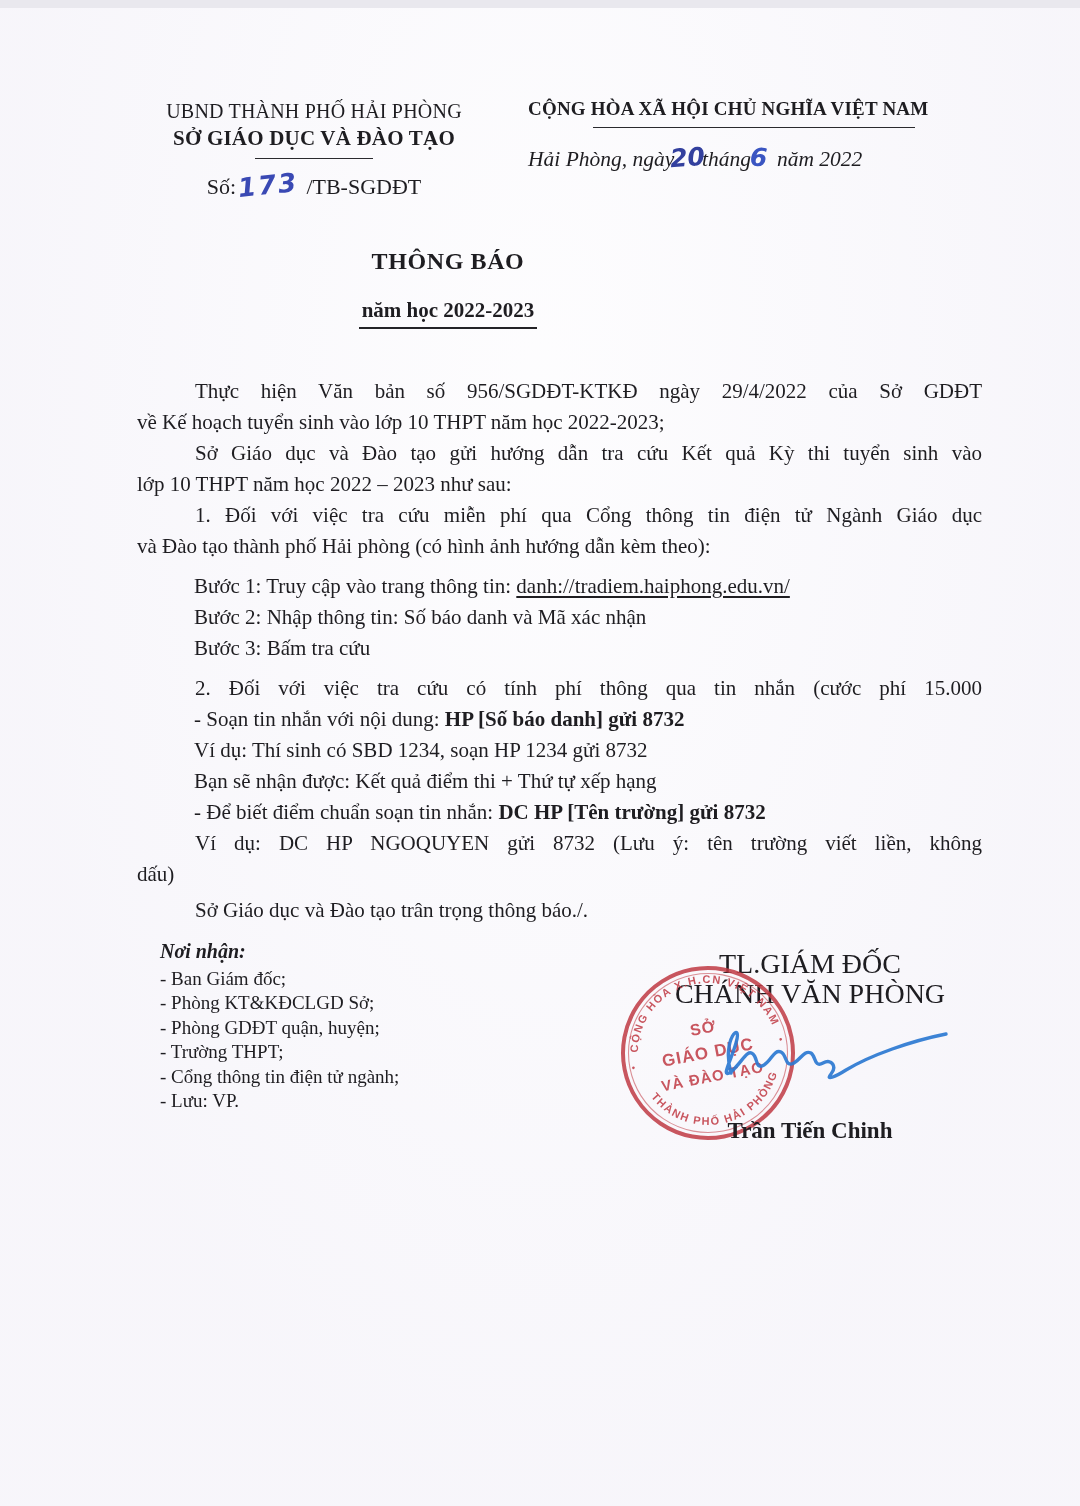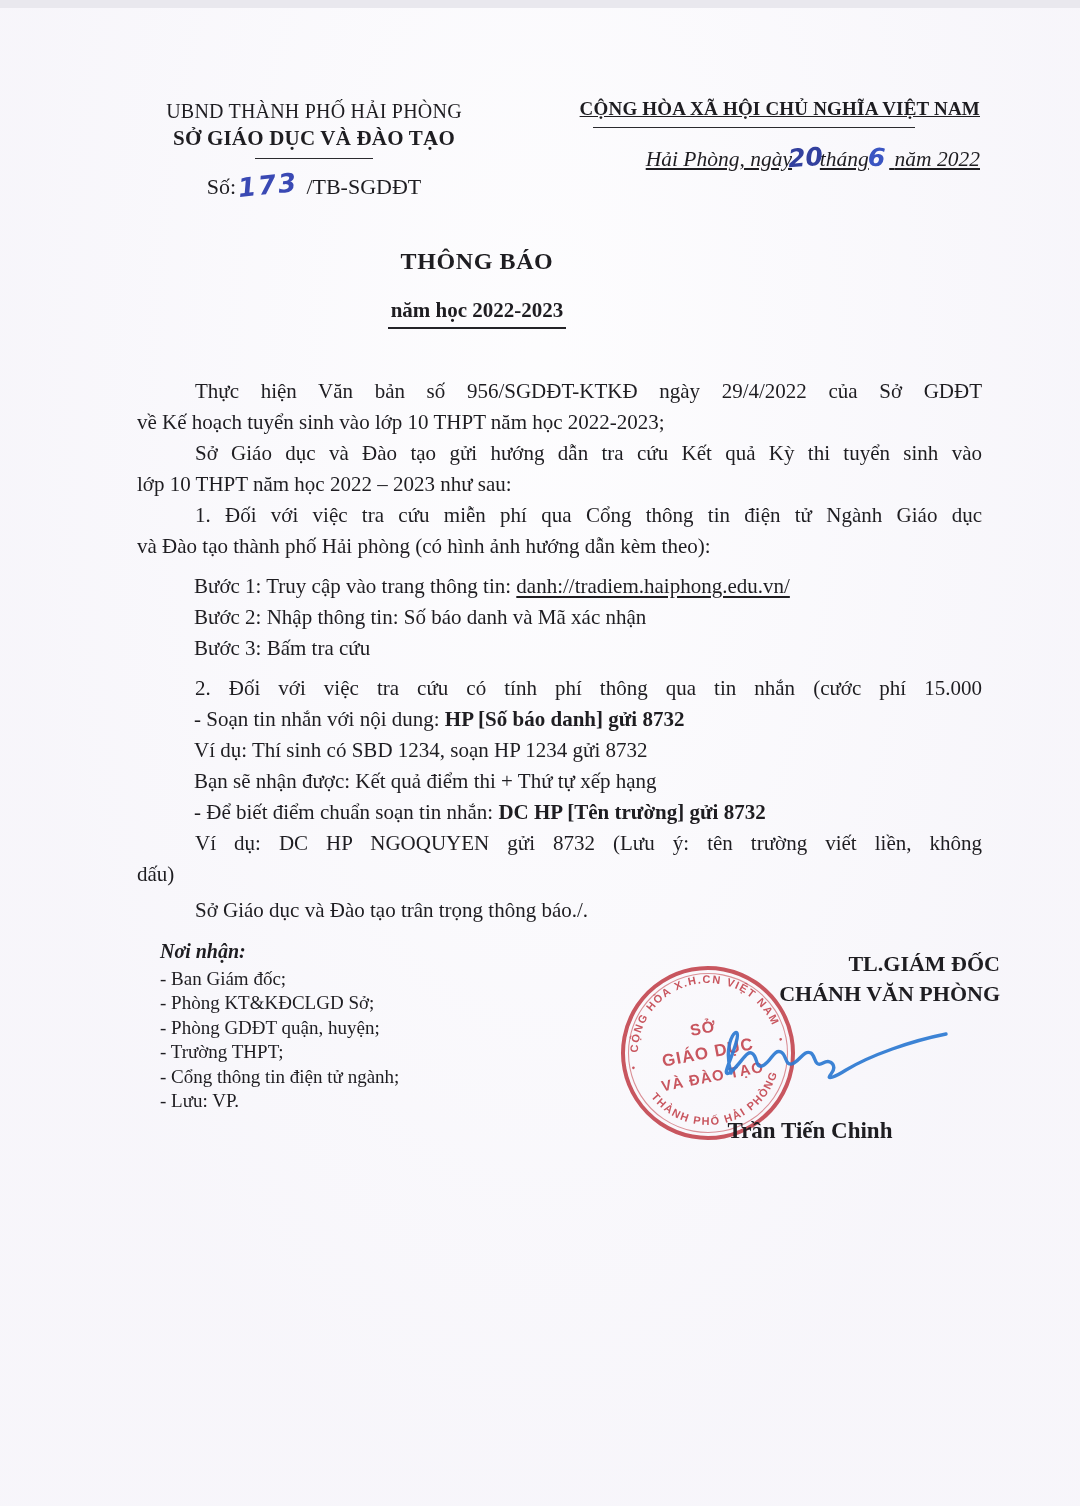--- a/index.html
+++ b/index.html
@@ -21,30 +21,30 @@
   .hdr-left .l1{font-size:20px;letter-spacing:.2px;}
   .hdr-left .l2{font-size:21px;font-weight:bold;margin-top:3px;letter-spacing:.2px;}
   .hdr-left .rule{width:118px;margin:7px auto 0;border-top:1.6px solid #2a2a2e;}
   .so-line{margin-top:11px;font-size:22px;}
   .hand{
     font-family:"DejaVu Sans",sans-serif;font-style:italic;font-weight:bold;
     color:#3a49b4;display:inline-block;
   }
   .so-num{font-size:26px;transform:rotate(-6deg);margin:0 8px 0 2px;letter-spacing:2px;}
 
-  .hdr-right{position:absolute;left:528px;top:90px;width:452px;text-align:right;text-decoration:underline;}
+  .hdr-right{position:absolute;left:528px;top:90px;width:452px;text-align:left;}
   .hdr-right .l1{font-size:19px;font-weight:bold;letter-spacing:.2px;}
   .hdr-right .l2{font-size:22px;font-weight:bold;margin-top:3px;}
   .hdr-right .rule{width:322px;margin:7px auto 0;border-top:1.7px solid #2a2a2e;}
   .date-line{margin-top:15px;font-size:21.5px;font-style:italic;white-space:nowrap;}
   .date-day{font-size:25px;transform:rotate(-4deg);margin:0 -3px 0 -4px;color:#33409e;}
   .date-month{font-size:25px;transform:rotate(3deg);margin:0 4px 0 -1px;color:#3a55c2;}
 
   
-  .title-block{position:absolute;left:0;top:240px;width:896px;text-align:center;padding-left:29px;}
+  .title-block{position:absolute;left:0;top:240px;width:896px;text-align:center;}
   .title-block .t1{font-size:24px;font-weight:bold;letter-spacing:.6px;}
   .title-block .t2{font-size:21.5px;font-weight:bold;margin-top:7px;}
   .title-block .t3{display:inline-block;font-size:21px;font-weight:bold;margin-top:5px;
                    border-bottom:2px solid #232327;padding:0 3px 4px;}
 
   
   .body-block{position:absolute;left:137px;top:368px;width:845px;
               font-size:21px;line-height:31px;}
   .bl{text-align:left;}
   .jl{text-align:justify;text-align-last:justify;}
@@ -53,22 +53,22 @@
   .step{padding-left:57px;}
   .gap-top{margin-top:9px;}
   .closing-line{margin-top:5px;}
   .url{text-decoration:underline;text-underline-offset:3px;}
   .b{font-weight:bold;}
 
   
   .recipients{position:absolute;left:160px;top:931px;font-size:19px;line-height:24.5px;}
   .rec-title{font-weight:bold;font-style:italic;font-size:20px;margin-bottom:3px;}
 
-  .sig-titles{position:absolute;left:620px;top:941px;width:380px;text-align:right;
-              font-size:22px;font-weight:bold;line-height:30px;z-index:1;}
+  .sig-titles{position:absolute;left:620px;top:941px;width:380px;text-align:center;
+              font-size:28px;font-weight:normal;line-height:30px;z-index:1;}
   .signer{position:absolute;left:640px;top:1110px;width:340px;text-align:center;
           font-size:23px;font-weight:bold;z-index:4;}
 
   .stamp{position:absolute;left:618px;top:955px;width:180px;height:180px;
          transform:rotate(-11deg);opacity:.85;z-index:2;}
   .signature{position:absolute;left:703px;top:1003px;z-index:3;opacity:.92;}
 </style>
 </head>
 <body>
 

